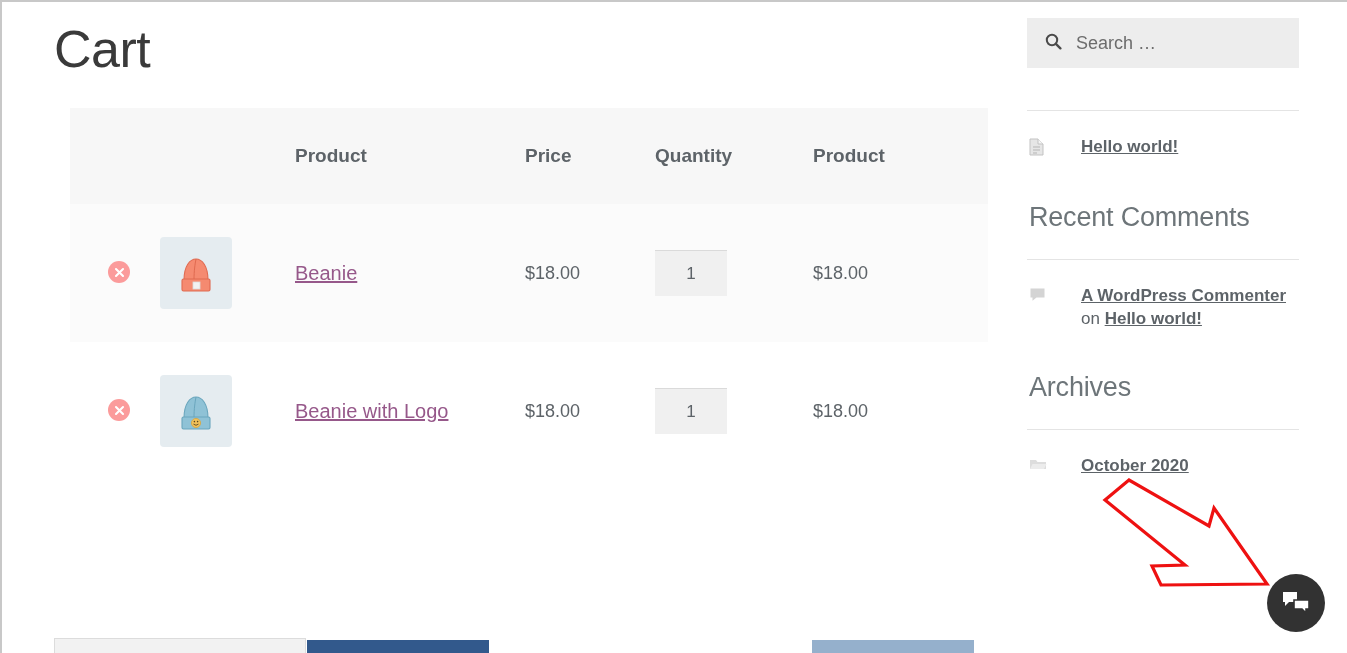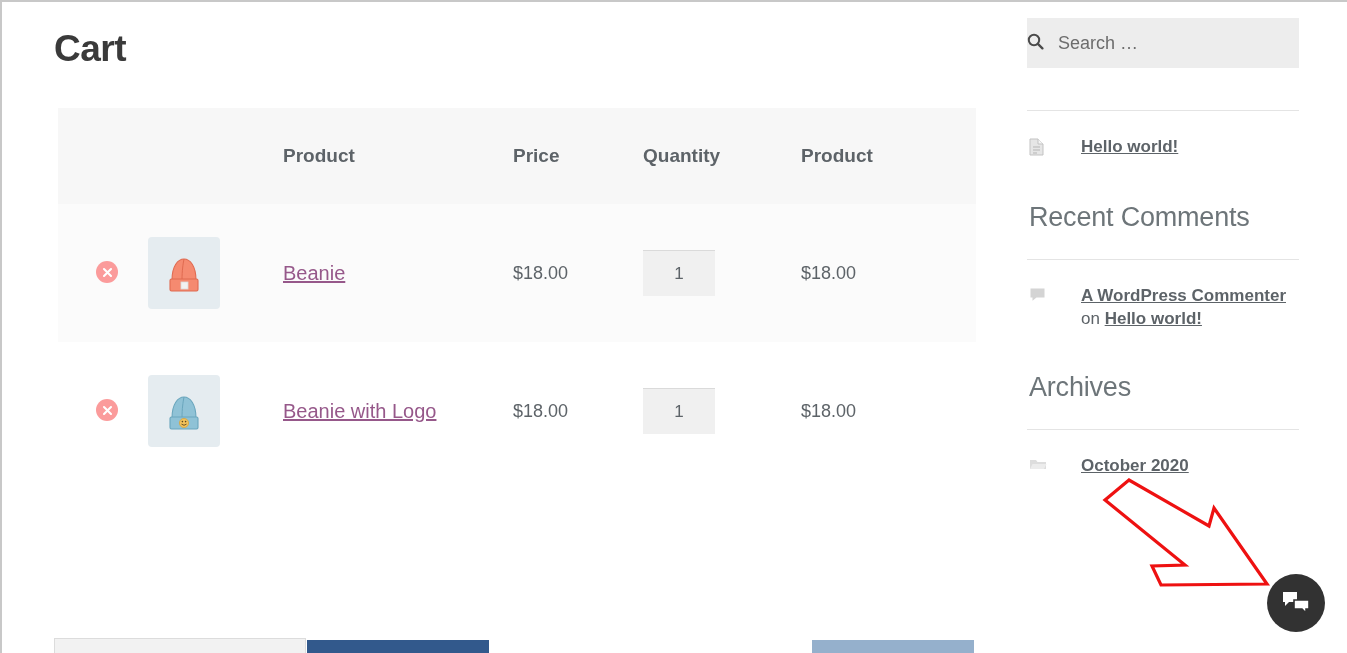--- a/index.html
+++ b/index.html
@@ -18,31 +18,31 @@
     border-top: 2px solid #c8c8c8;
     overflow: hidden;
   }
 
   
   #main {
     position: absolute;
     left: 52px; top: 0; width: 920px; height: 653px;
   }
   #page-title {
-    font-size: 37px;
-    font-weight: 700;
+    font-size: 52px;
+    font-weight: 400;
     color: #3a3a3a;
     letter-spacing: -0.5px;
     margin: 8px 0 0 0;
     line-height: 78px;
   }
 
   .cart-table {
     position: absolute;
-    left: 4px; top: 106px;
+    left: 16px; top: 106px;
     width: 918px;
     border-collapse: collapse;
     font-size: 17px;
   }
   .cart-table thead tr { background: #f7f7f7; }
   .cart-table thead th {
     height: 96px;
     color: #5d6368;
     font-size: 19px;
     font-weight: bold;
@@ -145,20 +145,21 @@
     left: 1025px; top: 0;
     width: 272px;
     height: 653px;
   }
   #search-box {
     margin-top: 16px;
     width: 272px; height: 50px;
     background: #ededed;
     display: flex;
     align-items: center;
+    padding-left: 18px;
   }
   #search-icon { flex: 0 0 auto; margin-right: 12px; }
   #search-input {
     flex: 1 1 auto;
     border: none;
     background: transparent;
     outline: none;
     font-size: 18px;
     color: #6d6d6d;
     font-family: "Liberation Sans", sans-serif;

